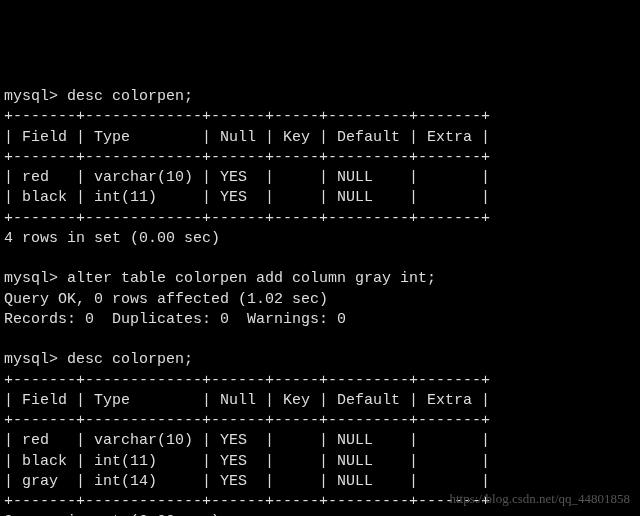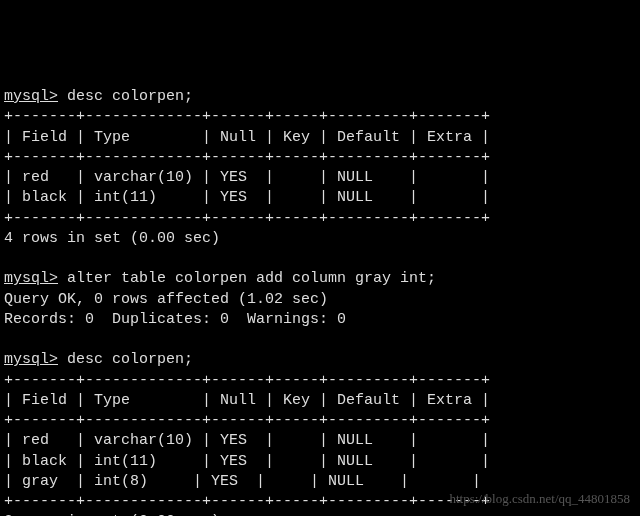--- a/index.html
+++ b/index.html
@@ -15,21 +15,20 @@
       line-height: 1.35;
       width: 640px;
       height: 516px;
       padding: 6px 4px;
       white-space: pre;
       overflow: hidden;
       position: relative;
     }
     .prompt {
       color: #ddd;
-      text-decoration: underline;
     }
     .watermark {
       position: absolute;
       bottom: 8px;
       right: 10px;
       color: #555;
       font-size: 13px;
       font-family: Liberation Serif, serif;
       white-space: nowrap;
     }
@@ -51,21 +50,21 @@
 <span><span class="prompt">mysql&gt;</span> <span>alter table colorpen add column gray int;</span></span>
 <span>Query OK, 0 rows affected (1.02 sec)</span>
 <span>Records: 0  Duplicates: 0  Warnings: 0</span>
 
 <span><span class="prompt">mysql&gt;</span> <span>desc colorpen;</span></span>
 <span>+-------+-------------+------+-----+---------+-------+</span>
 <span>| Field | Type        | Null | Key | Default | Extra |</span>
 <span>+-------+-------------+------+-----+---------+-------+</span>
 <span>| red   | varchar(10) | YES  |     | NULL    |       |</span>
 <span>| black | int(11)     | YES  |     | NULL    |       |</span>
-<span>| gray  | int(8)     | YES  |     | NULL    |       |</span>
+<span>| gray  | int(14)     | YES  |     | NULL    |       |</span>
 <span>+-------+-------------+------+-----+---------+-------+</span>
 <span>3 rows in set (0.00 sec)</span>
 
 </div>
 
 <div class="watermark">https://blog.csdn.net/qq_44801858</div>
 
 
 
 

